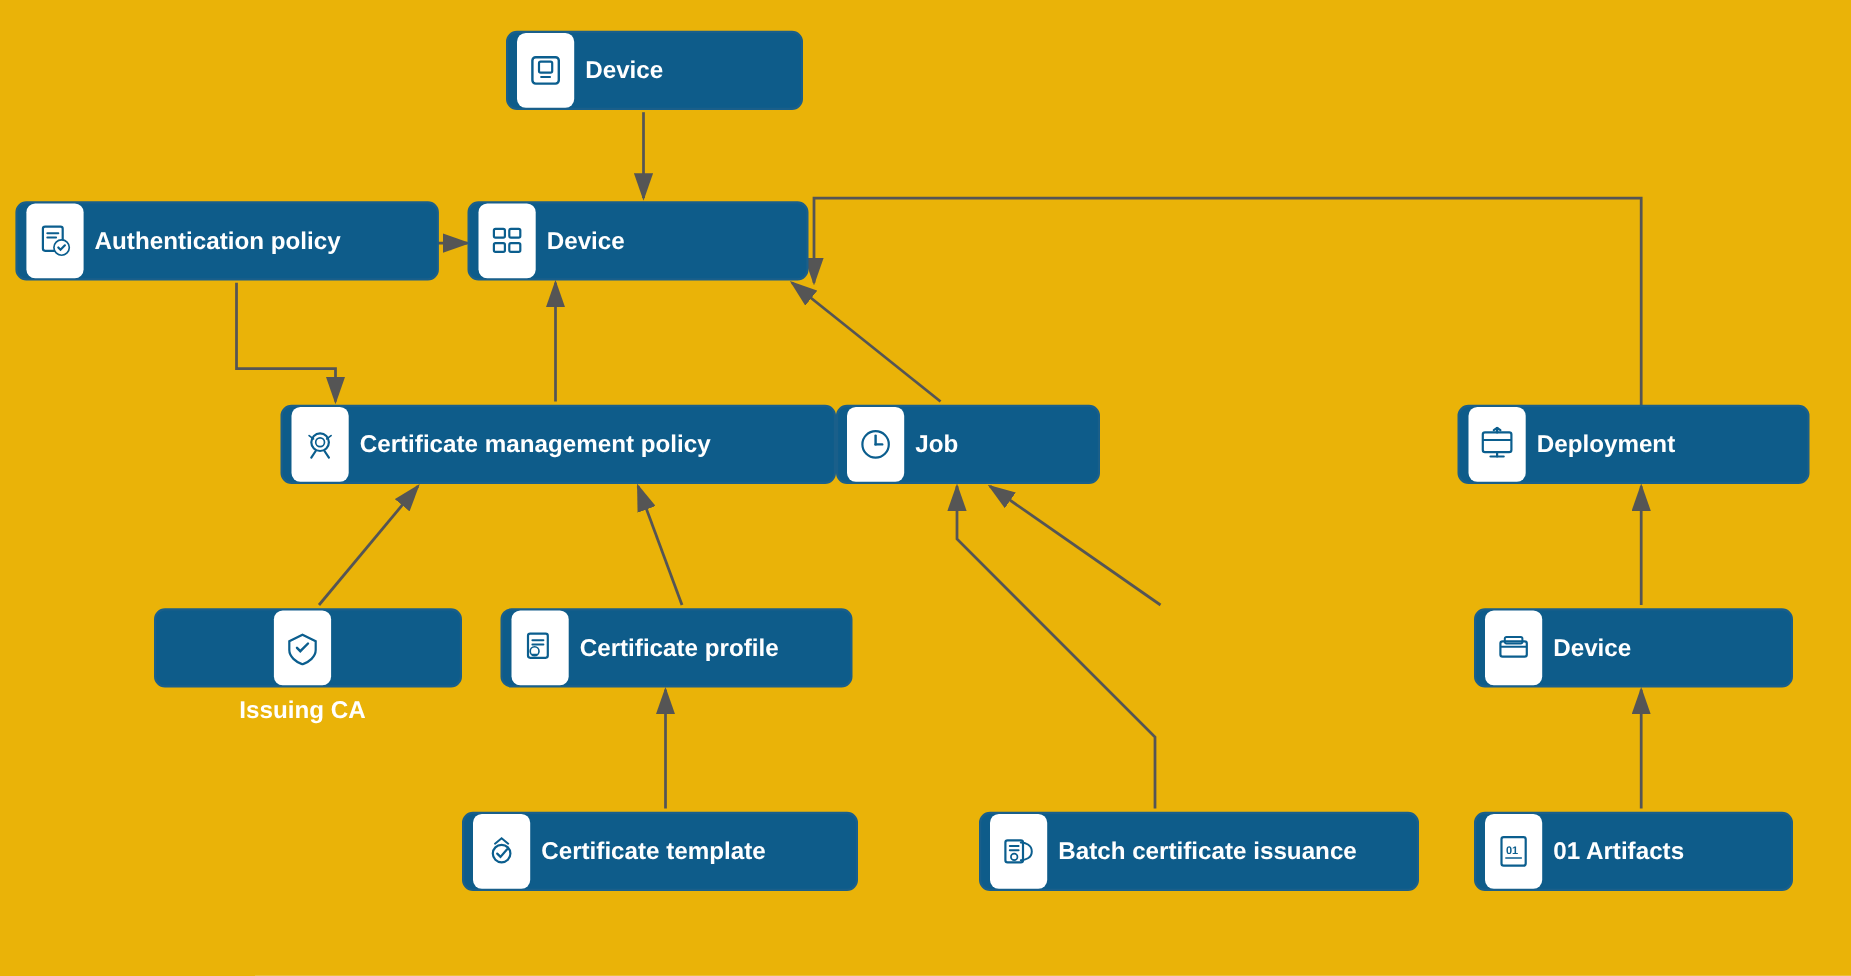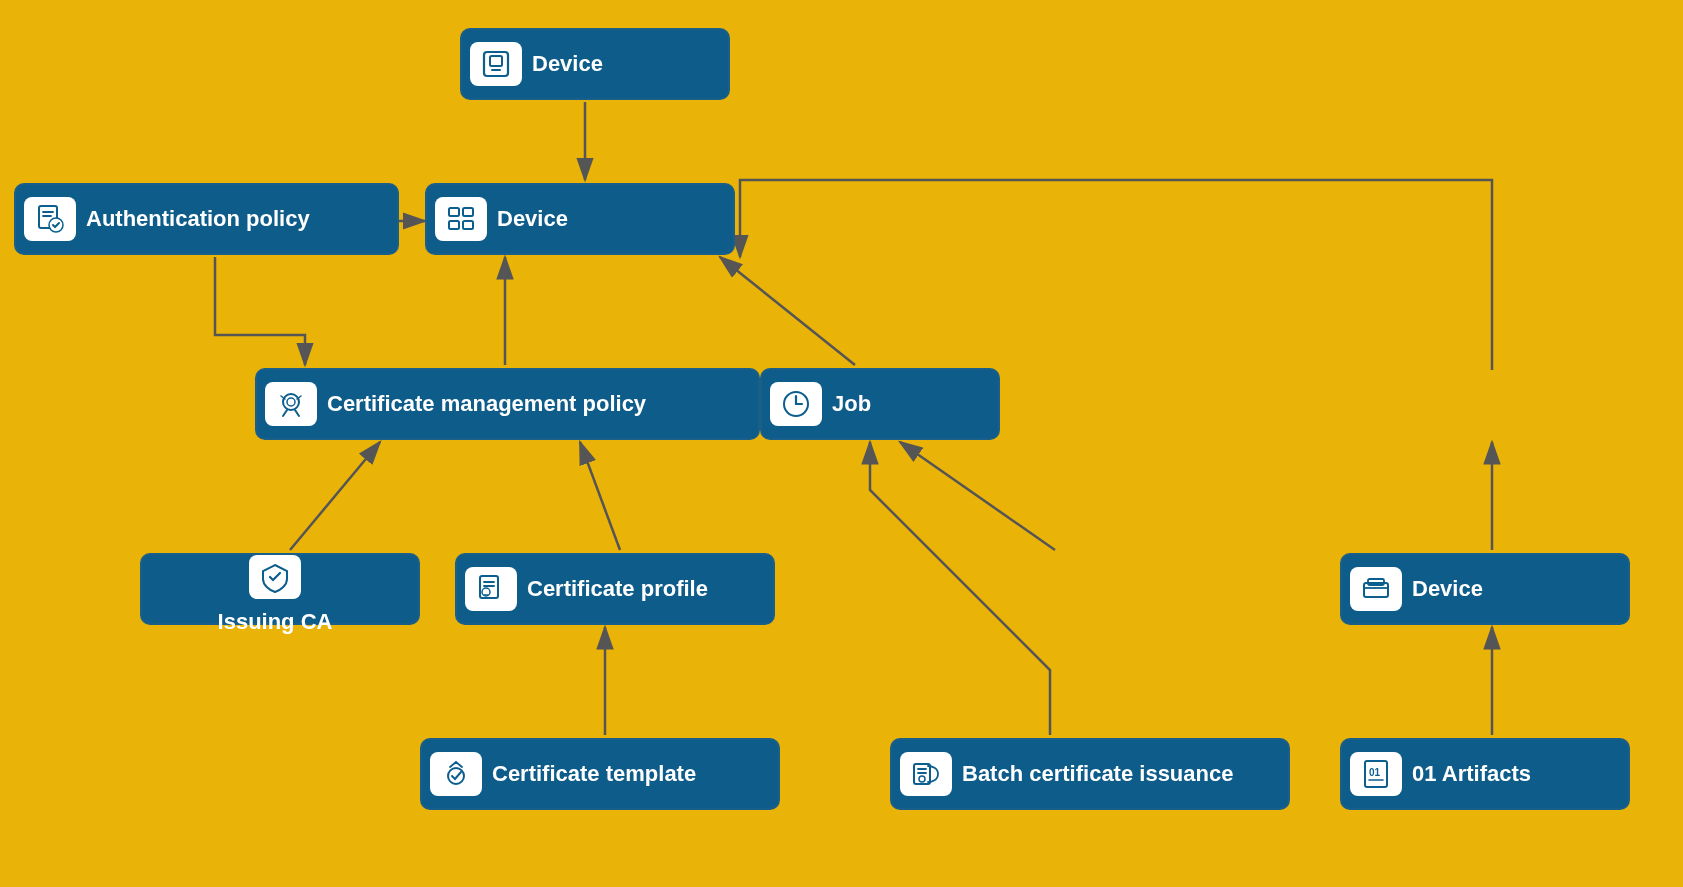--- a/index.html
+++ b/index.html
@@ -31,21 +31,21 @@
       font-size: 22px;
       font-weight: 600;
       padding: 0 18px 0 8px;
       height: 72px;
       gap: 10px;
       white-space: nowrap;
     }
 
     .node-icon {
       width: 52px;
-      height: 44px;
+      height: 68px;
       background: white;
       border-radius: 8px;
       display: flex;
       align-items: center;
       justify-content: center;
       flex-shrink: 0;
     }
 
     .node-icon svg {
       width: 32px;
@@ -213,20 +213,34 @@
         <rect x="4" y="6" width="16" height="20" rx="2" stroke="#0b5e8e" stroke-width="2" fill="none"></rect>
         <circle cx="12" cy="21" r="3" stroke="#0b5e8e" stroke-width="1.5" fill="none"></circle>
         <line x1="8" y1="11" x2="16" y2="11" stroke="#0b5e8e" stroke-width="1.8" stroke-linecap="round"></line>
         <line x1="8" y1="15" x2="16" y2="15" stroke="#0b5e8e" stroke-width="1.8" stroke-linecap="round"></line>
         <path d="M18 8 C22 8 28 10 28 16 C28 22 22 24 18 24" stroke="#0b5e8e" stroke-width="1.8" stroke-linecap="round" fill="none"></path>
       </svg>
     </div>
     <span>Batch certificate issuance</span>
   </div>
 
+  <div class="node" style="left:1325px; top:368px; width:320px;">
+    <div class="node-icon">
+      <svg viewBox="0 0 32 32" fill="none" xmlns="http://www.w3.org/2000/svg">
+        <rect x="3" y="5" width="26" height="18" rx="2" stroke="#0b5e8e" stroke-width="2" fill="none"></rect>
+        <line x1="3" y1="12" x2="29" y2="12" stroke="#0b5e8e" stroke-width="1.8"></line>
+        <line x1="16" y1="23" x2="16" y2="27" stroke="#0b5e8e" stroke-width="2" stroke-linecap="round"></line>
+        <line x1="10" y1="27" x2="22" y2="27" stroke="#0b5e8e" stroke-width="2" stroke-linecap="round"></line>
+        <line x1="16" y1="5" x2="16" y2="1" stroke="#0b5e8e" stroke-width="2.2" stroke-linecap="round"></line>
+        <line x1="13" y1="3" x2="16" y2="1" stroke="#0b5e8e" stroke-width="2" stroke-linecap="round"></line>
+        <line x1="19" y1="3" x2="16" y2="1" stroke="#0b5e8e" stroke-width="2" stroke-linecap="round"></line>
+      </svg>
+    </div>
+    <span>Deployment</span>
+  </div>
 
   <div class="node" style="left:1340px; top:553px; width:290px;">
     <div class="node-icon">
       <svg viewBox="0 0 32 32" fill="none" xmlns="http://www.w3.org/2000/svg">
         <rect x="4" y="10" width="24" height="14" rx="2" stroke="#0b5e8e" stroke-width="2" fill="none"></rect>
         <line x1="4" y1="15" x2="28" y2="15" stroke="#0b5e8e" stroke-width="1.8"></line>
         <rect x="8" y="6" width="16" height="6" rx="1.5" stroke="#0b5e8e" stroke-width="1.8" fill="none"></rect>
       </svg>
     </div>
     <span>Device</span>

